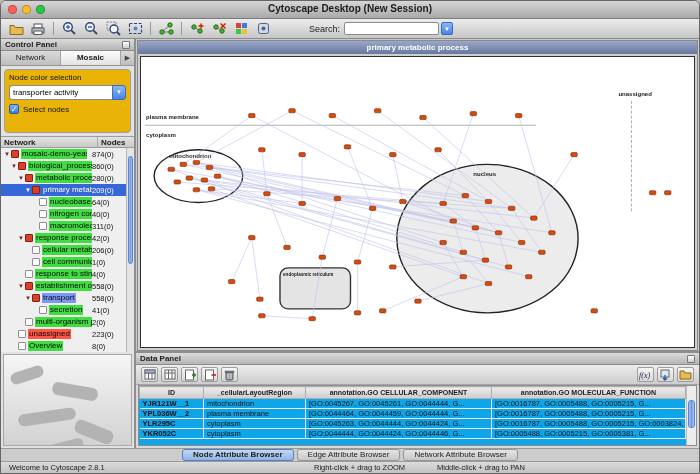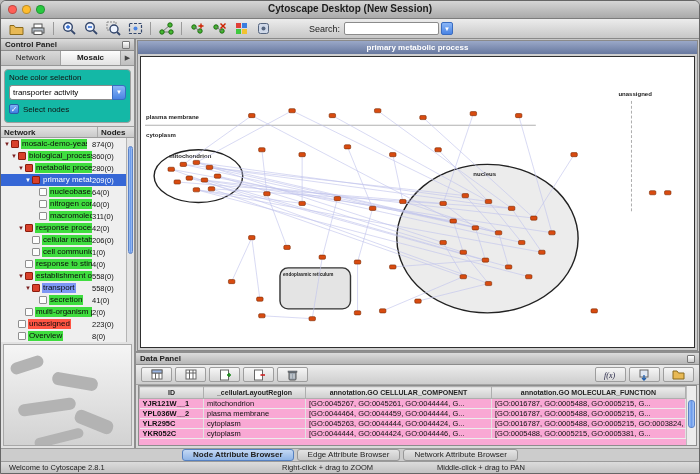--- a/index.html
+++ b/index.html
@@ -26,21 +26,21 @@
   
   .main{flex:1 1 auto;display:flex;min-height:0;}
   .cpanel{width:135px;flex:0 0 auto;background:#e2e2e2;border-right:2px solid #8e8e8e;display:flex;flex-direction:column;min-height:0;}
   .ptitle{height:12px;flex:0 0 auto;background:linear-gradient(#dcdcdc,#b5b5b5);border-bottom:1px solid #8c8c8c;
     font-size:8px;font-weight:bold;color:#222;display:flex;align-items:center;padding:0 4px;}
   .ptitle .flt{margin-left:auto;width:8px;height:8px;border:1px solid #777;background:linear-gradient(#fff,#ccc);border-radius:1px;}
   .cp-tabs{height:15px;flex:0 0 auto;display:flex;background:#c3c3c3;border-bottom:1px solid #979797;}
   .cp-tab{flex:1;text-align:center;font-size:8px;line-height:14px;color:#222;background:linear-gradient(#d9d9d9,#bfbfbf);border-right:1px solid #a2a2a2;}
   .cp-tab.active{background:linear-gradient(#fdfdfd,#e2e2e2);font-weight:bold;}
   .tabscroll{width:13px;font-size:7px;line-height:14px;text-align:center;color:#444;background:linear-gradient(#d9d9d9,#bfbfbf);}
-  .colorsel{flex:0 0 auto;margin:3px;border:1px solid #9f9f9f;border-radius:4px;padding:3px 4px;background:#14b8a6;height:54px;}
+  .colorsel{flex:0 0 auto;margin:3px;border:1px solid #9f9f9f;border-radius:4px;padding:3px 4px;background:#eab308;height:64px;}
   .cs-label{font-size:8px;color:#111;margin-bottom:3px;}
   .dropdown{display:flex;height:15px;margin-bottom:4px;}
   .dd-value{flex:1;background:#fff;border:1px solid #8b8b8b;border-right:none;border-radius:3px 0 0 3px;
     font-size:8px;line-height:13px;padding:0 3px;white-space:nowrap;overflow:hidden;}
   .dd-btn{width:14px;background:linear-gradient(#8ab6f7,#4a84e4);border:1px solid #3a6cc0;border-radius:0 3px 3px 0;
     color:#fff;font-size:6px;line-height:13px;text-align:center;}
   .cbrow{display:flex;align-items:center;gap:4px;}
   .cb{width:10px;height:10px;background:linear-gradient(#7fb2f5,#3d7de0);border:1px solid #2a5ca8;border-radius:2px;
     color:#fff;font-size:8px;line-height:9px;text-align:center;}
   .cb::after{content:"✓";}
@@ -73,42 +73,42 @@
   .rside{flex:1 1 auto;display:flex;flex-direction:column;min-width:0;min-height:0;background:#c9c9c9;}
   .netframe{flex:1 1 auto;display:flex;flex-direction:column;min-height:0;border:1px solid #8a8a8a;margin:1px 1px 0 1px;background:#cfcfcf;}
   .frame-title{height:13px;flex:0 0 auto;background:linear-gradient(#9aa8c8,#67789f);color:#fff;
     font-size:8px;font-weight:bold;text-align:center;line-height:13px;}
   .canvas-wrap{flex:1 1 auto;margin:2px;background:#fff;border:1px solid #2f2f2f;position:relative;overflow:hidden;}
   .canvas-wrap svg{position:absolute;inset:0;width:100%;height:100%;}
   .rlabel{font-size:6px;font-weight:bold;fill:#1a1a1a;}
   
   .dpanel{height:97px;flex:0 0 auto;display:flex;flex-direction:column;background:#d9d9d9;border-top:2px solid #8e8e8e;}
   .dp-toolbar{height:20px;flex:0 0 auto;display:flex;align-items:center;gap:3px;padding:0 5px;background:linear-gradient(#ececec,#cdcdcd);border-bottom:1px solid #a5a5a5;}
-  .dbtn{width:31px;height:15px;border:1px solid #9d9d9d;border-radius:2px;background:linear-gradient(#f6f6f6,#d7d7d7);
+  .dbtn{width:17px;height:15px;border:1px solid #9d9d9d;border-radius:2px;background:linear-gradient(#f6f6f6,#d7d7d7);
     display:flex;align-items:center;justify-content:center;}
   .dp-spacer{flex:1;}
-  .dp-table{flex:1 1 auto;margin:0 2px 2px 2px;background:#f9a8d4;border:1px solid #8d8d8d;position:relative;overflow:hidden;padding-right:10px;}
+  .dp-table{flex:1 1 auto;margin:0 2px 2px 2px;background:#0ea5e9;border:1px solid #8d8d8d;position:relative;overflow:hidden;padding-right:10px;}
   table{width:100%;border-collapse:collapse;table-layout:fixed;}
   th{background:linear-gradient(#ececec,#cdcdcd);border:1px solid #aeaeae;font-size:7px;font-weight:bold;color:#222;
     height:12px;padding:0 2px;white-space:nowrap;overflow:hidden;}
   td{font-size:7.5px;color:#111;height:9px;padding:0 3px;border-right:1px solid #e2e2e2;border-bottom:1px solid #ececec;
     white-space:nowrap;overflow:hidden;}
   td.idcell{font-weight:bold;}
   .col-id{width:64px}.col-region{width:102px}.col-comp{width:186px}
   .vscroll{position:absolute;right:0;top:0;bottom:0;width:10px;background:#ececec;border-left:1px solid #bdbdbd;}
   .vthumb{position:absolute;left:1px;right:1px;top:14px;height:28px;border-radius:3px;
     background:linear-gradient(90deg,#a7c6f5,#6d9cec,#a7c6f5);border:1px solid #5b82c8;}
   
   .btabs{height:13px;flex:0 0 auto;background:#cccccc;border-top:1px solid #999;display:flex;align-items:center;justify-content:center;gap:3px;}
   .btab{font-size:8px;line-height:10px;padding:0 10px;border:1px solid #979797;border-radius:3px;
     background:linear-gradient(#e4e4e4,#c8c8c8);color:#222;}
   .btab.active{background:linear-gradient(#c3d8f4,#8fb4e6);border-color:#5580c0;font-weight:bold;}
   .statusbar{height:12px;flex:0 0 auto;background:linear-gradient(#dcdcdc,#c2c2c2);border-top:1px solid #9b9b9b;position:relative;}
   .statusbar span{position:absolute;top:1px;font-size:7.5px;color:#222;}
-  .st-left{left:8px;}.st-mid{left:238px;padding-left:43px;}.st-right{left:436px;}
+  .st-left{left:8px;}.st-mid{left:270px;padding-left:43px;}.st-right{left:436px;}
 </style>
 </head>
 <body>
 
 <div class="window">
 
   <div class="titlebar">
     <div class="tlights">
       <div class="tl red"></div>
       <div class="tl yel"></div>

